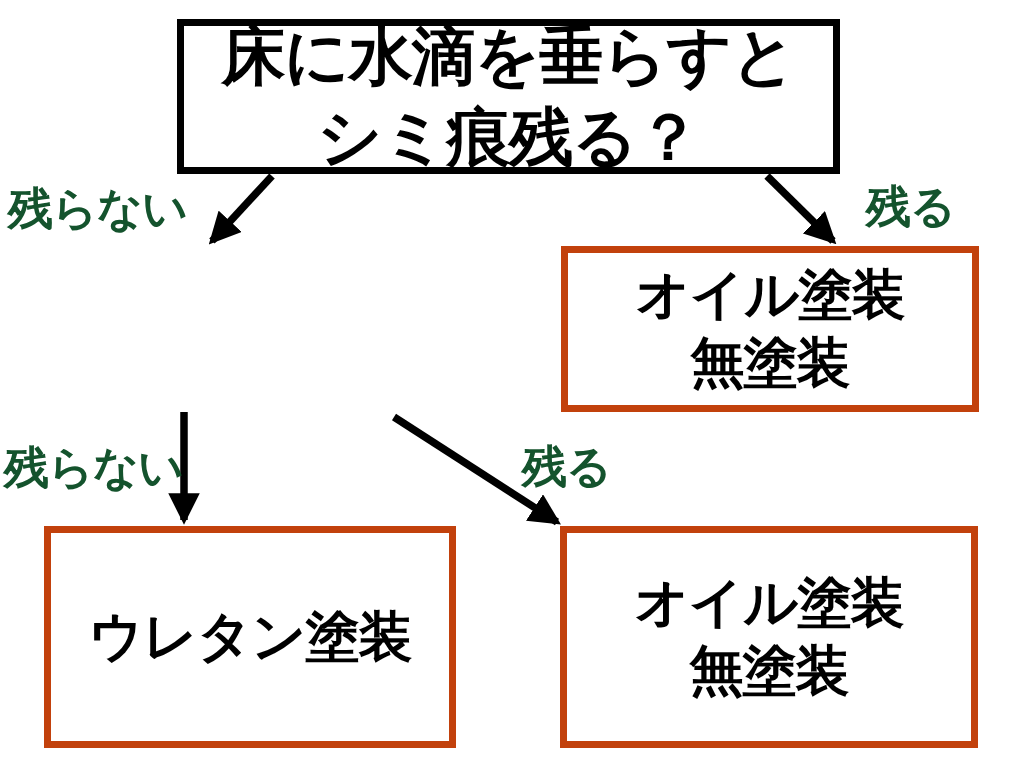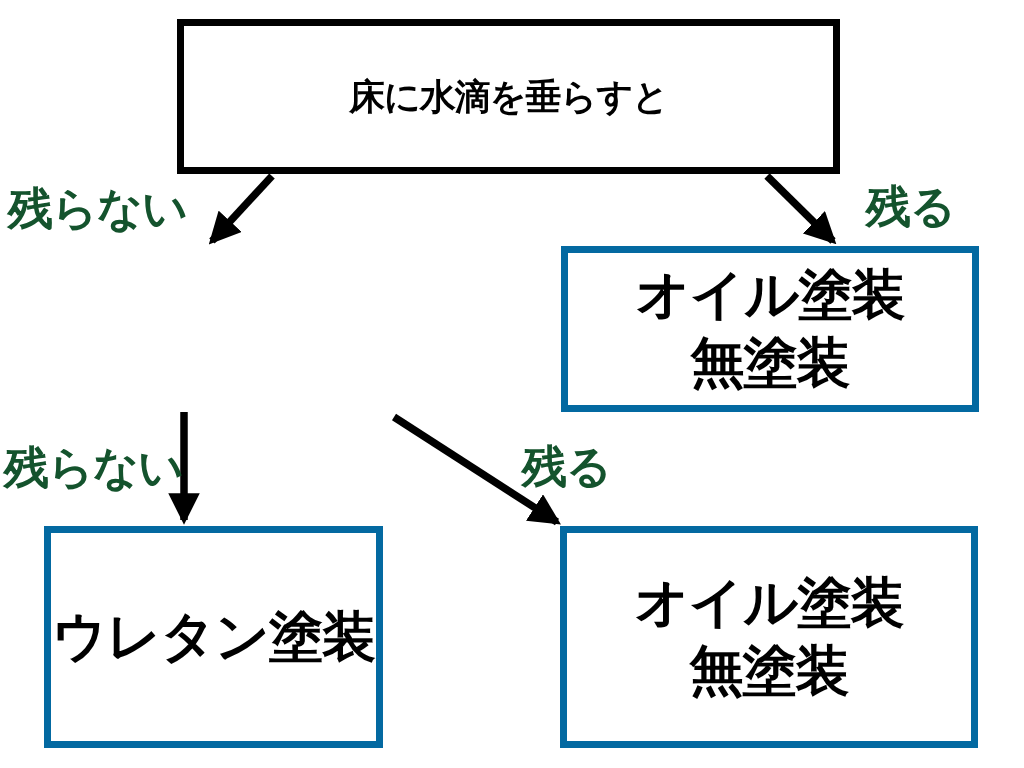--- a/index.html
+++ b/index.html
@@ -28,41 +28,41 @@
     display: flex;
     flex-direction: column;
     align-items: center;
     justify-content: center;
     text-align: center;
     color: #000000;
     font-weight: 900;
     letter-spacing: -1px;
   }
   .node.black { border: 7px solid #000000; }
-  .node.red   { border: 7px solid #0369a1; }
+  .node.red   { border: 7px solid #c2410c; }
   .node .line {
     display: block;
     line-height: 1.26;
     white-space: nowrap;
   }
-  .q-text  { font-size: 36px; justify-content: center; }
+  .q-text  { font-size: 64px; justify-content: center; }
   .r-text  { font-size: 54px; }
   .edge-label {
     position: absolute;
     color: #14532d;
     font-weight: 900;
     font-size: 45px;
     letter-spacing: -1px;
     white-space: nowrap;
     line-height: 1;
   }
   #node-q1 { left: 177px; top: 19px;  width: 663px; height: 155px; }
   #node-q2 { left: 47px;  top: 246px; width: 419px; height: 166px; }
   #node-r1 { left: 561px; top: 246px; width: 418px; height: 166px; }
-  #node-r2 { left: 44px;  top: 526px; width: 339px; height: 222px; }
+  #node-r2 { left: 44px;  top: 526px; width: 412px; height: 222px; }
   #node-r3 { left: 560px; top: 526px; width: 418px; height: 222px; }
   #label-e1 { left: 8px;   top: 186px; }
   #label-e2 { left: 866px; top: 184px; }
   #label-e3 { left: 4px;   top: 445px; }
   #label-e4 { left: 522px; top: 444px; }
 </style>
 </head>
 <body>
 
 <div class="canvas">
@@ -74,20 +74,21 @@
       </marker>
     </defs>
     <line x1="272" y1="176" x2="212" y2="241" stroke="#000000" stroke-width="7.5" marker-end="url(#ah)"></line>
     <line x1="767" y1="176" x2="833" y2="241" stroke="#000000" stroke-width="7.5" marker-end="url(#ah)"></line>
     <line x1="184" y1="412" x2="184" y2="520" stroke="#000000" stroke-width="7.5" marker-end="url(#ah)"></line>
     <line x1="394" y1="417" x2="557" y2="522" stroke="#000000" stroke-width="7.5" marker-end="url(#ah)"></line>
   </svg>
 
   <div class="node black q-text" id="node-q1">
     <span class="line">床に水滴を垂らすと</span>
+    <span class="line">シミ痕残る？</span>
   </div>
 
 
   <div class="node red r-text" id="node-r1">
     <span class="line">オイル塗装</span>
     <span class="line">無塗装</span>
   </div>
 
   <div class="node red r-text" id="node-r2">
     <span class="line">ウレタン塗装</span>

